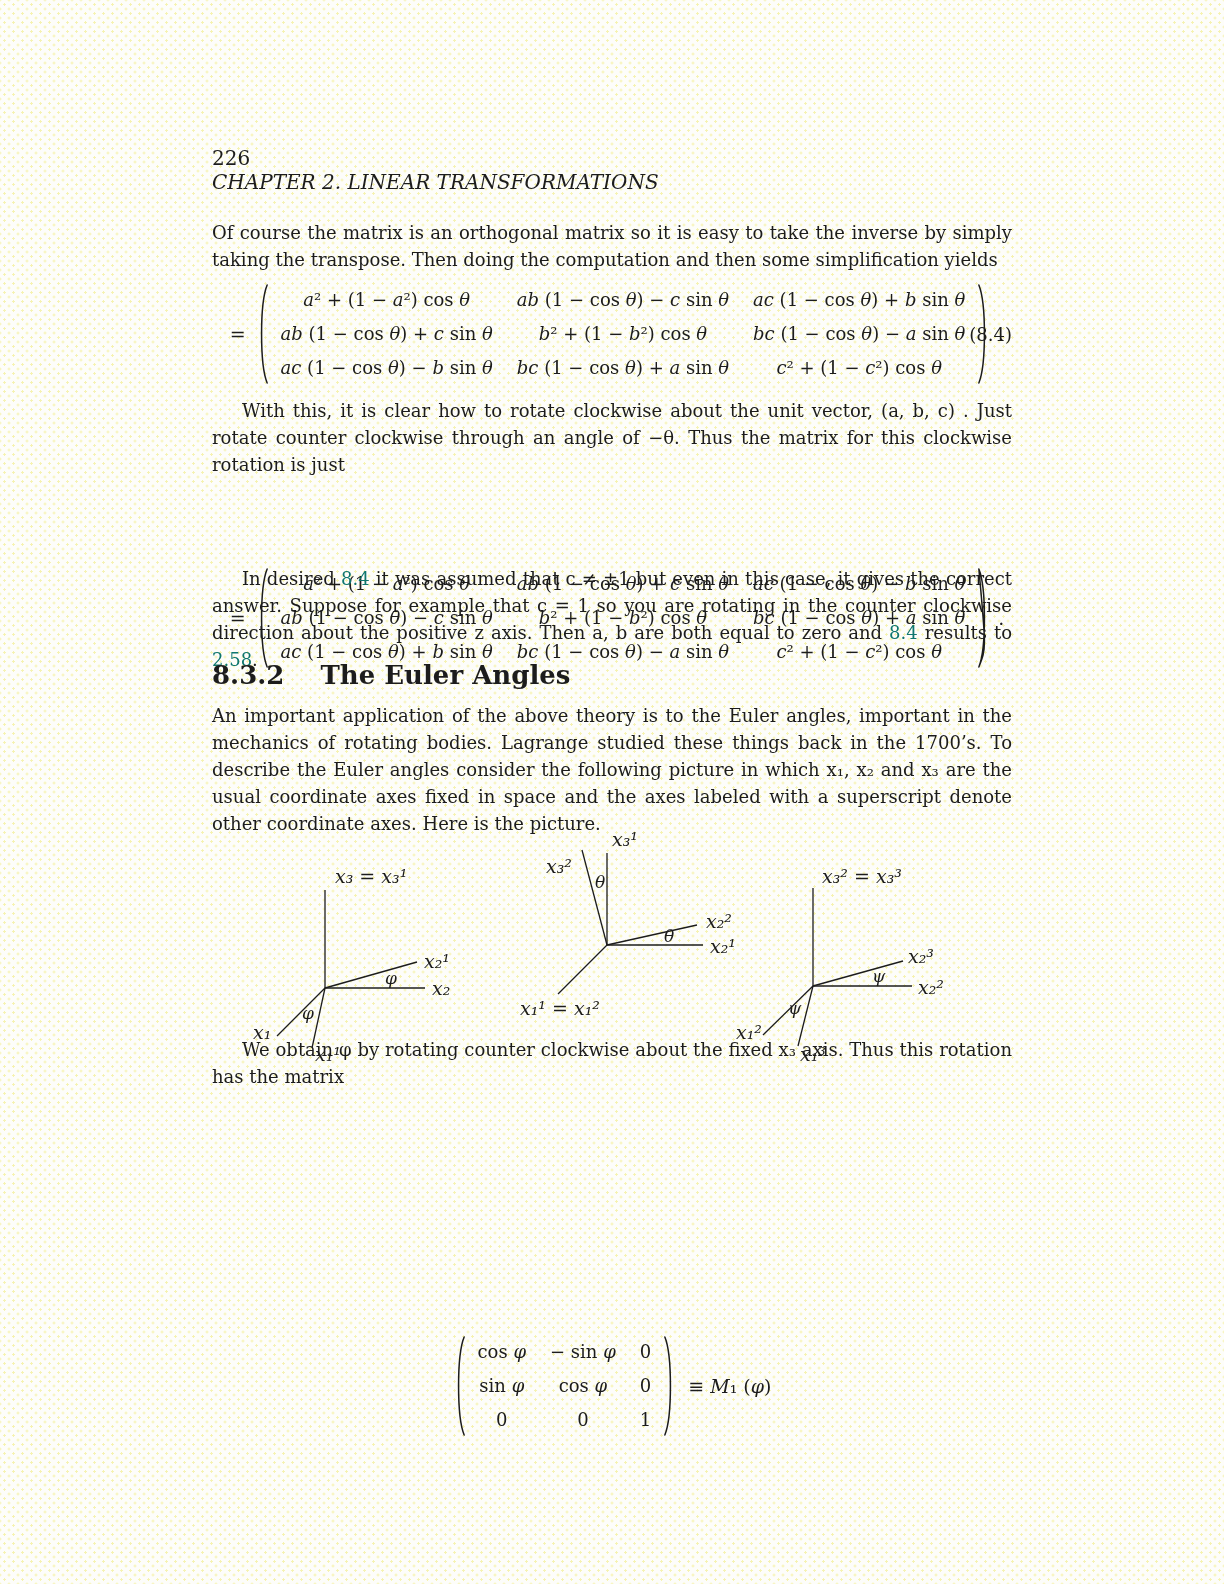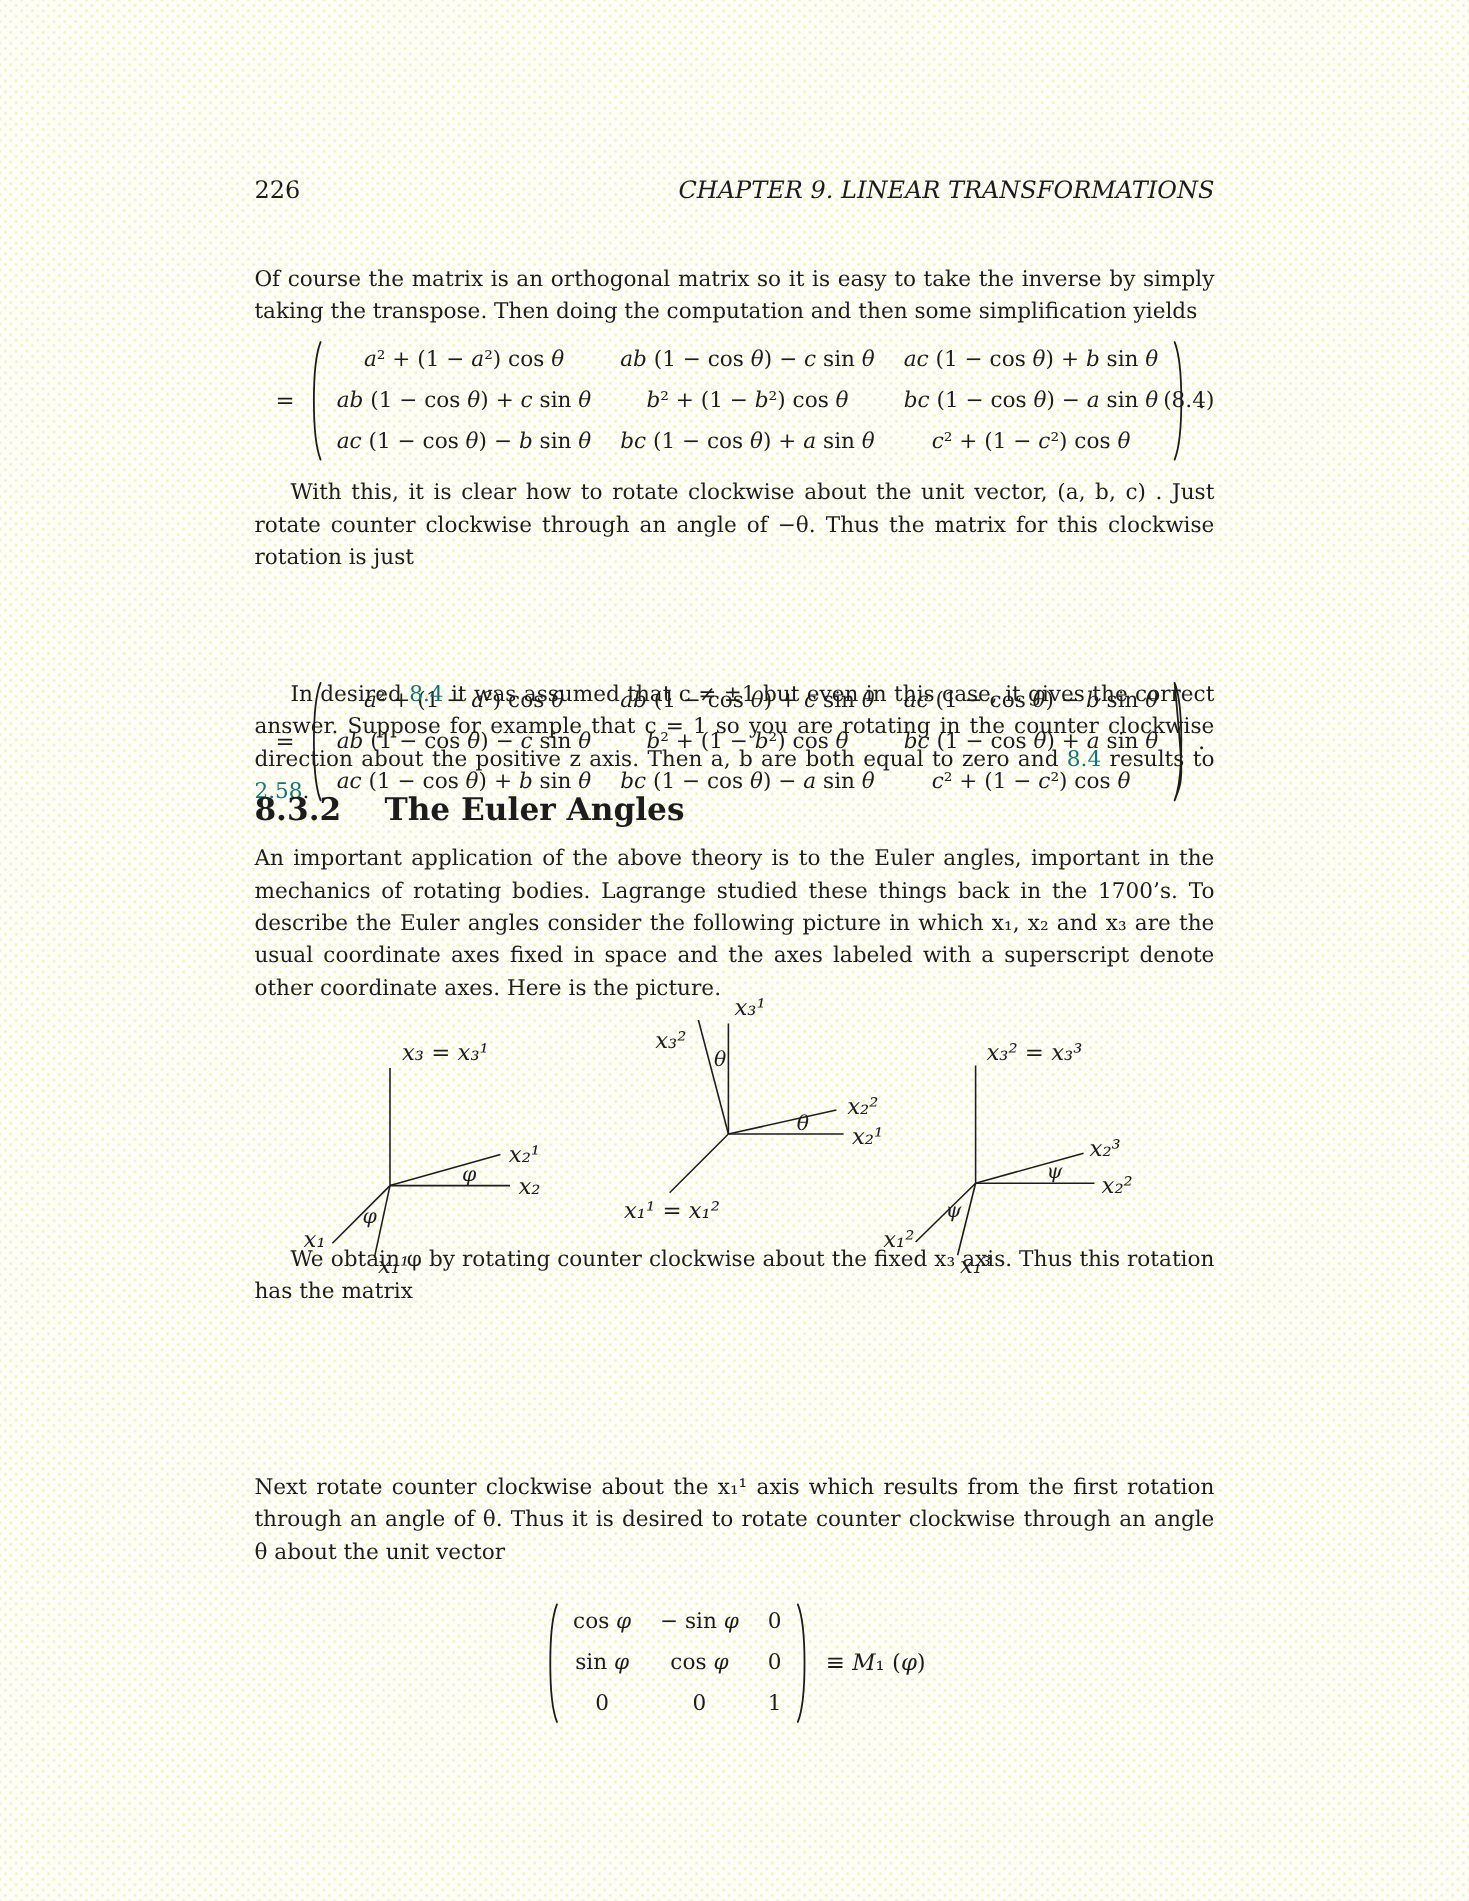--- a/index.html
+++ b/index.html
@@ -11,21 +11,21 @@
     background-image:
       radial-gradient(circle, rgba(242,238,140,.65) 1px, transparent 1.4px),
       radial-gradient(circle, rgba(242,238,140,.65) 1px, transparent 1.4px);
     background-size:9px 9px, 9px 9px;
     background-position:0 0, 4.5px 4.5px;
     position:relative;
     overflow:hidden;
   }
   .content{position:absolute;left:212px;top:0;width:800px;height:100%;}
   .block{position:absolute;width:100%;}
-  .hdr{display:flex;justify-content:space-between;align-items:baseline;}
+  .hdr{display:flex;justify-content:space-between;align-items:baseline;flex-direction:column;}
   .pagenum{font-size:20px;}
   .chapter{font-size:20px;font-style:italic;}
   p.body{font-size:18px;line-height:27px;text-align:justify;margin:0;}
   .indent{text-indent:30px;}
   a.ref{color:#0f766e;text-decoration:none;cursor:pointer;}
   .sechead{display:flex;gap:36px;font-weight:bold;font-size:26px;align-items:baseline;}
   
   .eq{display:flex;align-items:center;justify-content:center;position:relative;}
   .eqsign{font-size:19px;margin:0 10px;}
   .matrix{display:inline-flex;align-items:stretch;}
@@ -45,21 +45,21 @@
   .diag text.ang{font-size:17px;}
   .m i{font-style:italic;}
 </style>
 </head>
 <body>
 
 <div class="content">
 
   <div class="block hdr" style="top:146px;">
     <span class="pagenum">226</span>
-    <span class="chapter">CHAPTER 9.  LINEAR TRANSFORMATIONS</span>
+    <span class="chapter">CHAPTER 2.  LINEAR TRANSFORMATIONS</span>
   </div>
 
   <p class="body block" style="top:203px;margin-top:16px;">Of course the matrix is an orthogonal matrix so it is easy to take the inverse by simply taking the transpose. Then doing the computation and then some simplification yields</p>
 
   <div class="block eq" style="top:278px;height:112px;">
     <span class="eqsign m">=</span>
     <span class="matrix">
       <svg class="paren" viewBox="0 0 14 100" preserveAspectRatio="none">
           <path d="M12,2 C4,20 4,80 12,98"></path>
         </svg>
@@ -186,15 +186,14 @@
         <span class="mc m">0</span>
         <span class="mc m">1</span>
       </span>
       <svg class="paren" viewBox="0 0 14 100" preserveAspectRatio="none">
           <path d="M2,2 C10,20 10,80 2,98"></path>
         </svg>
     </span>
     <span class="rhs m">≡ <i>M</i>₁ (<i>φ</i>)</span>
   </div>
 
-  <p class="body block" style="top:1226px;">Next rotate counter clockwise about the x₁¹ axis which results from the first rotation through an angle of θ. Thus it is desired to rotate counter clockwise through an angle θ about the unit vector</p>
 
 </div>
 
 </body></html>

